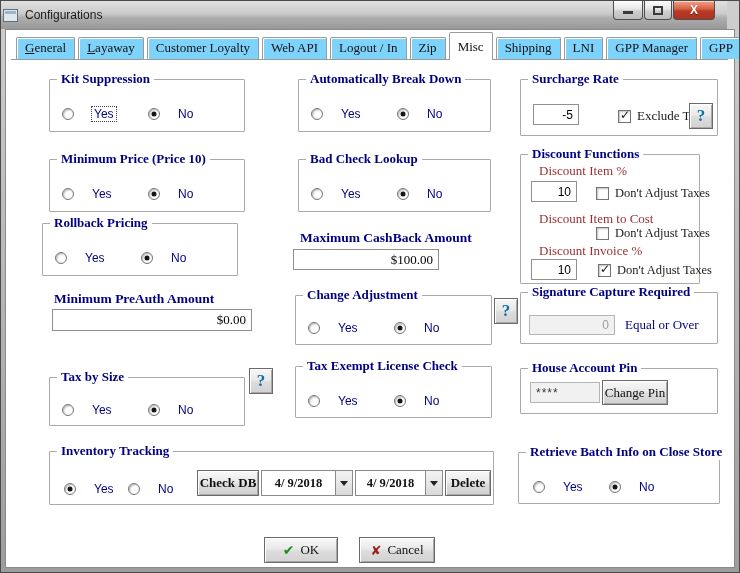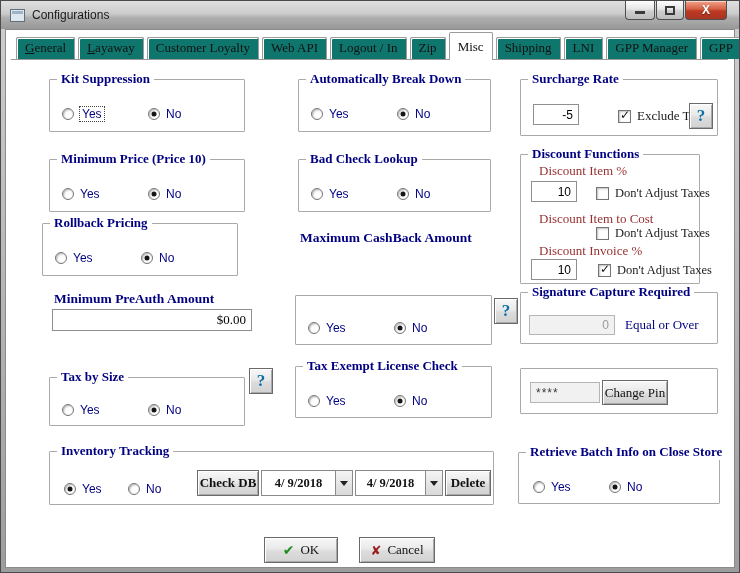--- a/index.html
+++ b/index.html
@@ -1,42 +1,42 @@
 <!DOCTYPE html>
 <html><head>
 <meta charset="utf-8">
 <style>
   html,body{margin:0;padding:0;background:#e9e9e9;}
   *{box-sizing:border-box;}
   .window{position:relative;width:740px;height:573px;background:linear-gradient(180deg,#cfcfcf,#9d9d9d);border:1px solid #4a4a4a;font-family:"Liberation Serif","DejaVu Serif",serif;overflow:hidden;}
   
-  .titlebar{position:absolute;left:0;top:0;right:0;height:28px;background:linear-gradient(180deg,#e0e0e0,#cbcbcb 45%,#aeaeae 60%,#989898);display:flex;align-items:center;padding-left:9px;}
+  .titlebar{position:absolute;left:0;top:0;right:12px;height:28px;background:linear-gradient(180deg,#e0e0e0,#cbcbcb 45%,#aeaeae 60%,#989898);display:flex;align-items:center;padding-left:2px;}
   .app-icon{width:15px;height:13px;background:#dfe7ee;border:1px solid #5f6f7d;position:relative;margin-right:7px;}
   .app-icon::after{content:"";position:absolute;left:1px;top:1px;right:1px;height:3px;background:#9db4c8;}
   .title-text{font-family:"Liberation Sans","DejaVu Sans",sans-serif;font-size:12px;color:#1a1a1a;}
   .winbtns{position:absolute;top:0;right:12px;display:flex;}
   .winbtn{height:19px;border:1px solid #4e4e4e;border-top:none;border-radius:0 0 4px 4px;display:flex;align-items:center;justify-content:center;box-shadow:inset 0 1px 0 rgba(255,255,255,.55);margin-left:1px;}
   .winbtn.min,.winbtn.max{width:30px;background:linear-gradient(180deg,#fdfdfd,#e6e6e6 45%,#cfcfcf 55%,#bdbdbd);}
   .winbtn.max{width:28px;}
   .winbtn.close{width:42px;background:linear-gradient(180deg,#f1a38b,#d65f43 45%,#bc3a24 55%,#a93322);}
   .glyph-min{width:10px;height:3px;background:#3a3a3a;margin-top:4px;}
   .glyph-max{width:10px;height:9px;border:2px solid #3a3a3a;background:transparent;}
   .glyph-close{font-family:"Liberation Sans",sans-serif;font-weight:bold;font-size:12px;color:#fff;text-shadow:0 1px 1px rgba(0,0,0,.45);}
   
   .content{position:absolute;left:4px;right:4px;top:28px;bottom:4px;background:#ffffff;border:1px solid #8a8a8a;}
   
   .tabstrip{position:absolute;left:5px;right:6px;top:2px;height:28px;display:flex;align-items:flex-end;border-bottom:1px solid #9a9a9a;padding-left:5px;}
-  .tab{border:1px solid #9a9a9a;border-bottom:none;border-radius:2px 2px 0 0;background:#0f766e;padding:2px 8px 3px 8px;margin-right:3px;font-size:13px;color:#111;white-space:nowrap;box-shadow:inset 1px 1px 0 #ffffff;}
+  .tab{border:1px solid #9a9a9a;border-bottom:none;border-radius:2px 2px 0 0;background:#7dd3fc;padding:2px 8px 3px 8px;margin-right:3px;font-size:13px;color:#111;white-space:nowrap;box-shadow:inset 1px 1px 0 #ffffff;}
   .tab.active{padding-top:6px;padding-bottom:5px;margin-bottom:-1px;background:#ffffff;z-index:2;}
   .u{text-decoration:underline;}
   
   .groupbox{position:absolute;border:1px solid #aaaaaa;border-radius:1px;}
   .gb-title{position:absolute;top:-9px;left:7px;background:#ffffff;padding:0 4px;font-weight:bold;font-size:13px;color:#000080;white-space:nowrap;}
   
-  .radio{position:absolute;display:flex;align-items:center;gap:6px;font-family:"Liberation Sans","DejaVu Sans",sans-serif;font-size:12px;color:#000080;cursor:default;}
+  .radio{position:absolute;display:flex;align-items:center;gap:18px;font-family:"Liberation Sans","DejaVu Sans",sans-serif;font-size:12px;color:#000080;cursor:default;}
   .rb{width:12px;height:12px;border-radius:50%;background:#fff;border:1px solid #757575;box-shadow:inset 1px 1px 2px rgba(0,0,0,.3),inset -1px -1px 1px rgba(255,255,255,.9);position:relative;flex:0 0 auto;}
   .rb.checked::after{content:"";position:absolute;left:50%;top:50%;transform:translate(-50%,-50%);width:5px;height:5px;border-radius:50%;background:#151515;}
   .focusrect{outline:1px dotted #444;padding:0 2px;}
   
   .check{position:absolute;display:flex;align-items:center;gap:6px;font-size:13px;color:#1a1a1a;cursor:default;white-space:nowrap;}
   .cb{width:13px;height:13px;background:#fff;border:1px solid #757575;box-shadow:inset 1px 1px 2px rgba(0,0,0,.25);position:relative;flex:0 0 auto;}
   .cb.checked::after{content:"✓";position:absolute;left:1px;top:-3px;font-family:"DejaVu Sans",sans-serif;font-weight:bold;font-size:12px;color:#111;}
   
   .field{position:absolute;border:1px solid #8f8f8f;background:#fff;font-size:13px;padding:0 5px;}
   .num{text-align:right;font-family:"Liberation Sans","DejaVu Sans",sans-serif;font-size:12px;}
@@ -183,25 +183,27 @@
           <span class="rb"></span>
           <span>Yes</span>
         </label>
       <label class="radio" style="left:98px;top:27px;">
           <span class="rb checked"></span>
           <span>No</span>
         </label>
     </div>
 
     <span class="flabel" style="left:294px;top:200px;">Maximum CashBack Amount</span>
+    <input class="field money" style="left: 287px; top: 219px; width: 146px; height: 21px; position: absolute;" value="$100.00">
 
     <span class="flabel" style="left:48px;top:261px;">Minimum PreAuth Amount</span>
     <input class="field money" style="left: 46px; top: 279px; width: 200px; height: 22px; position: absolute;" value="$0.00">
 
     <div class="groupbox" style="left:289px;top:265px;width:197px;height:50px;">
+      <span class="gb-title">Change Adjustment</span>
       <label class="radio" style="left:12px;top:25px;">
           <span class="rb"></span>
           <span>Yes</span>
         </label>
       <label class="radio" style="left:98px;top:25px;">
           <span class="rb checked"></span>
           <span>No</span>
         </label>
     </div>
     <button class="btn help" style="left:488px;top:268px;width:24px;height:26px;">
@@ -235,20 +237,21 @@
           <span class="rb"></span>
           <span>Yes</span>
         </label>
       <label class="radio" style="left:98px;top:27px;">
           <span class="rb checked"></span>
           <span>No</span>
         </label>
     </div>
 
     <div class="groupbox" style="left:514px;top:338px;width:198px;height:46px;">
+      <span class="gb-title">House Account Pin</span>
       <input class="field dis pin" style="left: 9px; top: 13px; width: 70px; height: 21px; font-size: 12px;" disabled="" value="****">
       <button class="btn" style="left:81px;top:11px;width:66px;height:25px;">
           <span>Change Pin</span>
         </button>
     </div>
 
     <div class="groupbox" style="left:43px;top:421px;width:445px;height:54px;">
       <span class="gb-title">Inventory Tracking</span>
       <label class="radio" style="left:14px;top:30px;">
           <span class="rb checked"></span>

